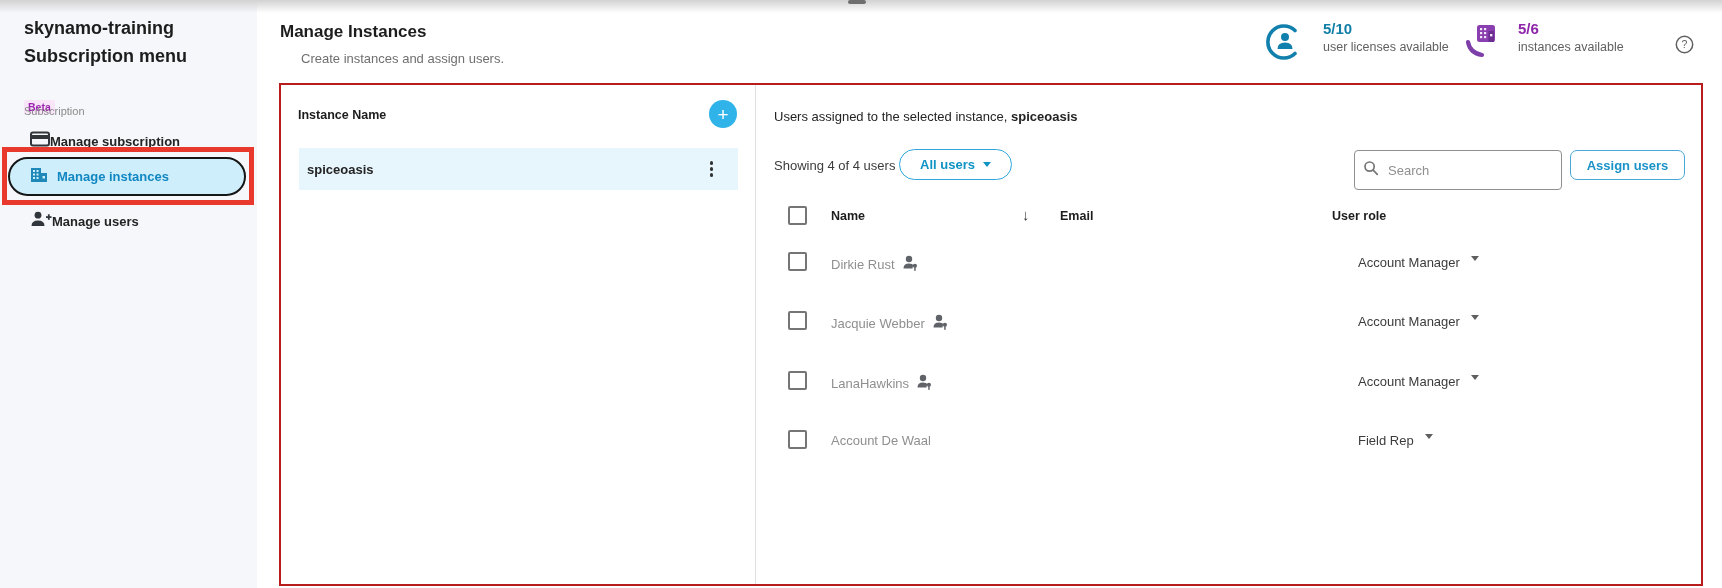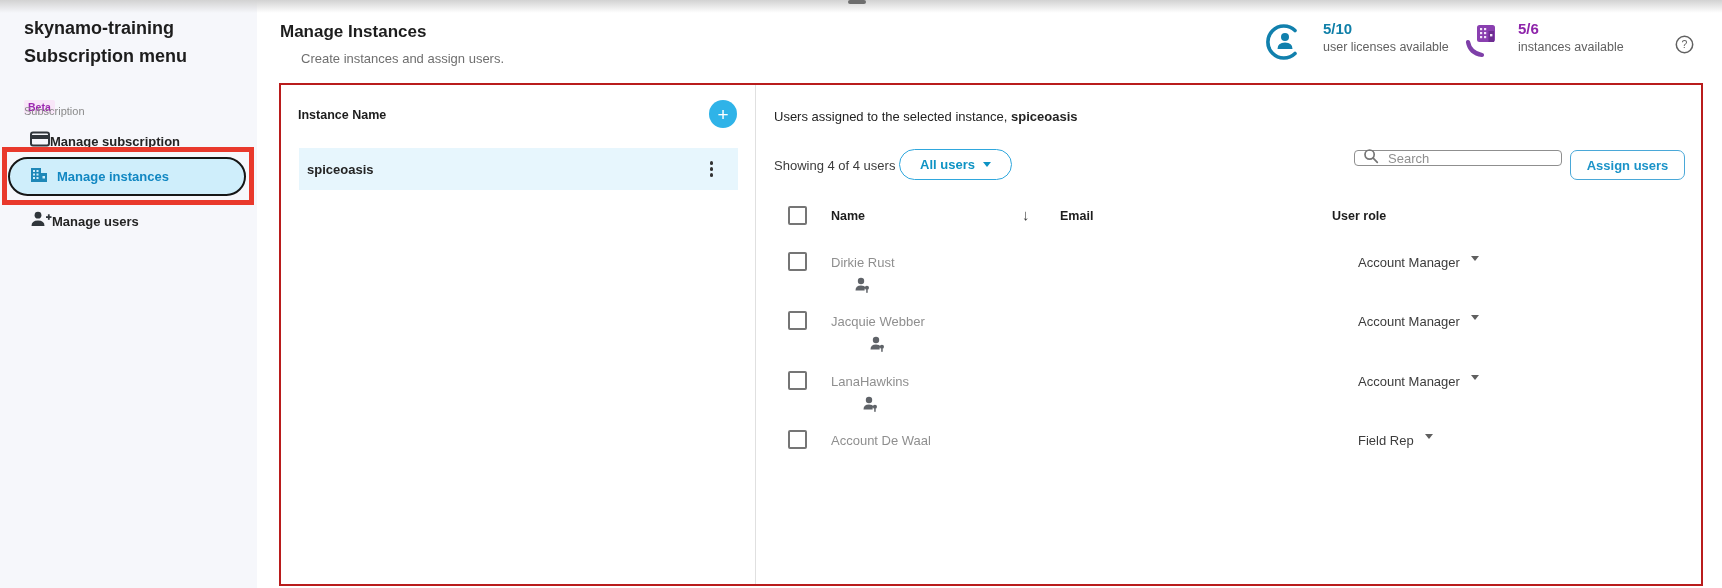--- a/index.html
+++ b/index.html
@@ -54,42 +54,42 @@
 
   .panel-title{position:absolute;left:493px;top:24px;font-size:13px;color:#242424;white-space:pre;}
   .panel-title b{font-weight:bold;}
   .showing{position:absolute;left:493px;top:73px;font-size:13px;color:#3c3c3c;}
   .filter-pill{position:absolute;left:618px;top:64px;width:113px;height:31px;border-radius:16px;
                border:1.5px solid #2fa7dd;background:#fff;box-sizing:border-box;display:flex;
                align-items:center;justify-content:center;gap:8px;cursor:pointer;}
   .filter-pill .ft{font-size:13px;font-weight:bold;color:#0d93c4;}
   .caret-dn{width:0;height:0;border-left:4.5px solid transparent;border-right:4.5px solid transparent;
             border-top:5.5px solid #0d93c4;}
-  .search-box{position:absolute;left:1073px;top:65px;width:208px;height:16px;border:1px solid #8f8f8f;
+  .search-box{position:absolute;left:1073px;top:65px;width:208px;height:40px;border:1px solid #8f8f8f;
               border-radius:4px;box-sizing:border-box;display:flex;align-items:center;padding:0 8px;gap:7px;background:#fff;}
   .search-box input{border:none;outline:none;flex:1;font-size:13px;color:#424242;
                     font-family:"Liberation Sans",sans-serif;background:transparent;min-width:0;}
   .search-box input::placeholder{color:#8f8f8f;}
   .assign-btn{position:absolute;left:1289px;top:65px;width:115px;height:30px;border-radius:7px;
               border:1.5px solid #4aa8d8;background:#fff;color:#1b93c8;font-size:13px;font-weight:bold;
               cursor:pointer;font-family:"Liberation Sans",sans-serif;}
 
   .chk{width:15px;height:15px;border:2px solid #757575;border-radius:2px;background:#fff;
        box-sizing:content-box;cursor:pointer;}
   .thead{position:absolute;left:0;top:120px;width:100%;height:24px;}
   .thead .chk{position:absolute;left:507px;top:1px;}
   .th{position:absolute;top:4px;font-size:12.5px;font-weight:bold;color:#1d1d1d;}
   .th-name{left:550px;}
   .sort-arrow{position:absolute;left:741px;top:1px;font-size:15px;color:#424242;cursor:pointer;}
   .th-email{left:779px;}
   .th-role{left:1051px;}
 
   .user-row{position:absolute;left:0;width:100%;height:24px;}
   .user-row .chk{position:absolute;left:507px;top:2px;}
-  .u-name{position:absolute;left:550px;top:5px;font-size:13px;color:#8f8f8f;display:flex;align-items:center;gap:7px;flex-direction:column;}
+  .u-name{position:absolute;left:550px;top:5px;font-size:13px;color:#8f8f8f;display:flex;align-items:center;gap:7px;}
   .u-role{position:absolute;left:1077px;top:5px;font-size:13px;color:#3c3c3c;display:flex;gap:11px;cursor:pointer;}
   .role-caret{width:0;height:0;border-left:4.5px solid transparent;border-right:4.5px solid transparent;
               border-top:5px solid #5f5f5f;margin-top:1px;}
 </style>
 </head>
 <body>
 
 <div class="frame">
   <div class="topgrad"></div>
   <div class="scroll-thumb"></div>

